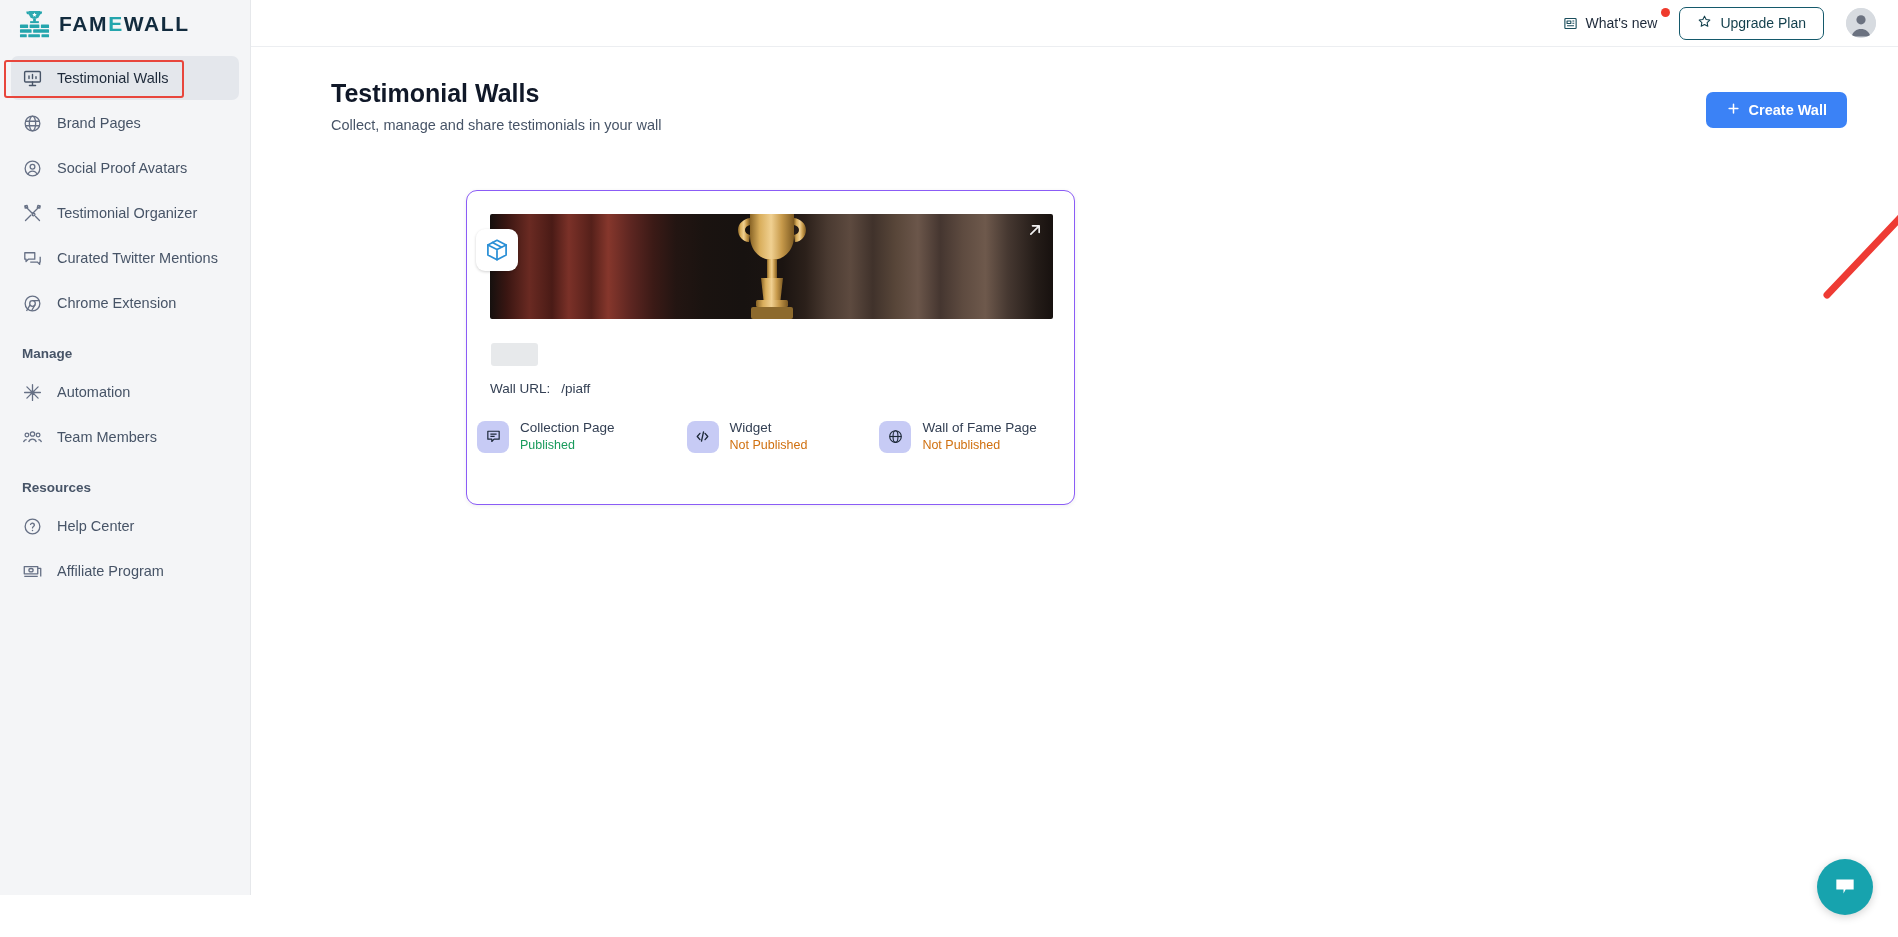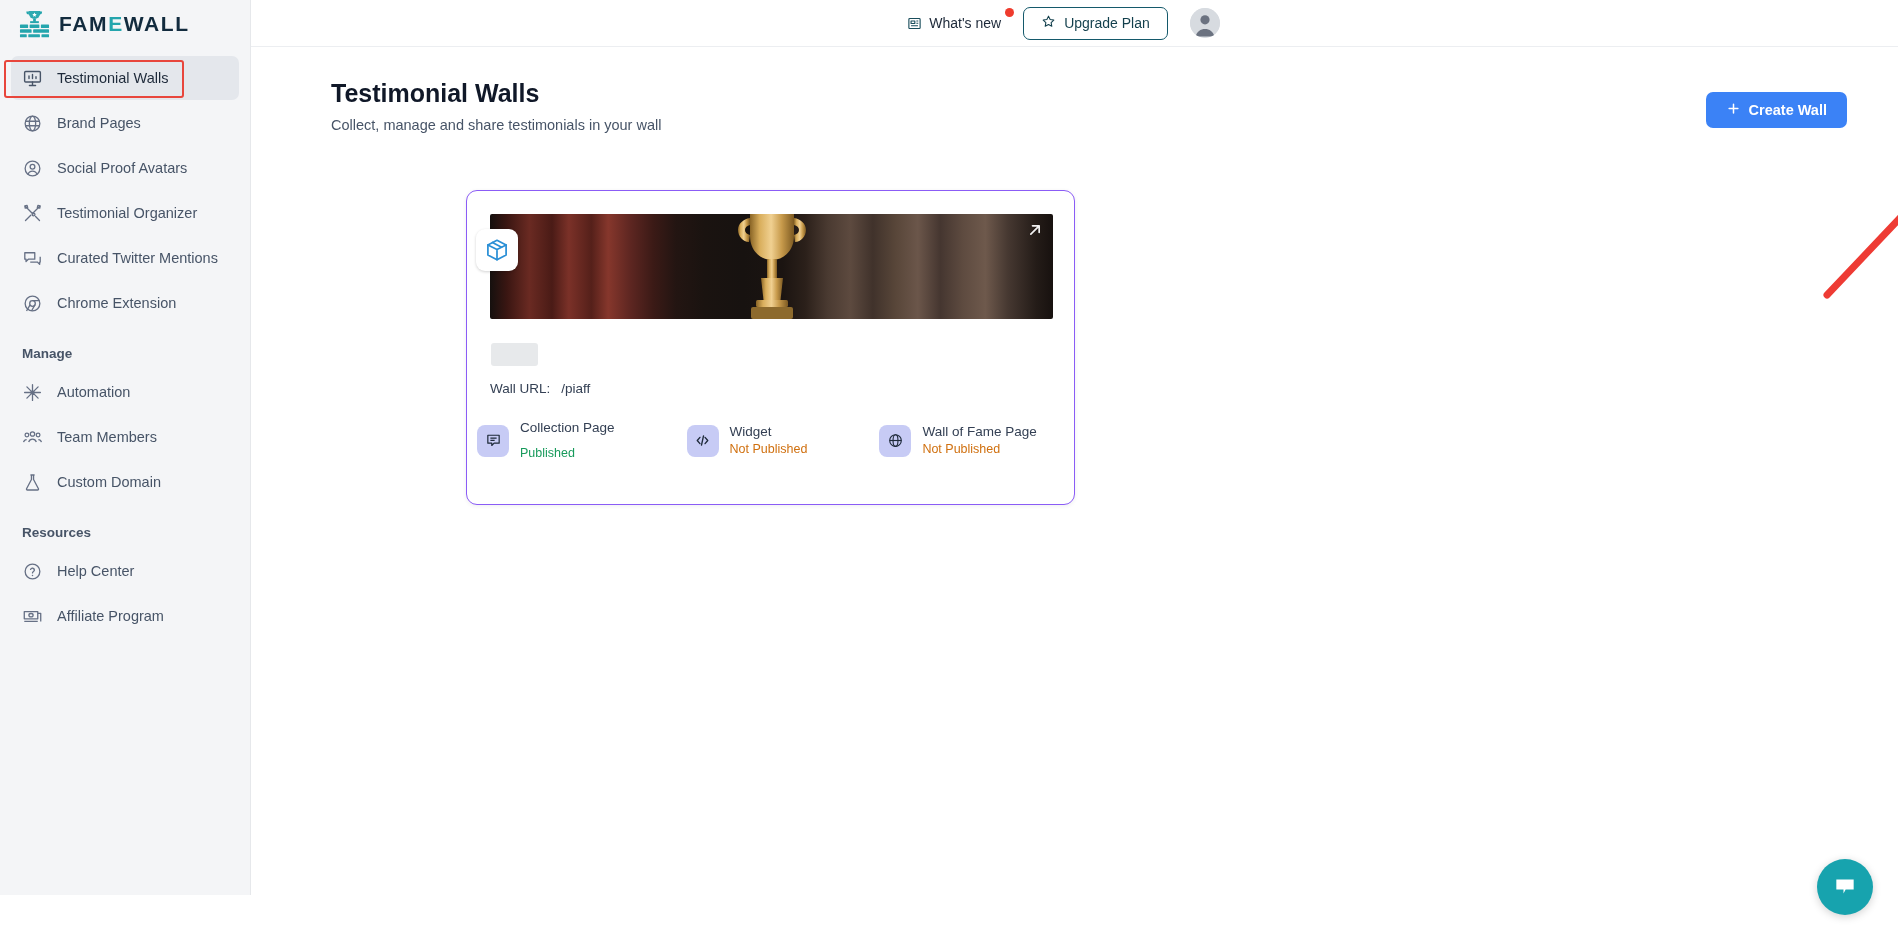--- a/index.html
+++ b/index.html
@@ -61,21 +61,21 @@
     border-radius: 3px;
     pointer-events: none;
   }
 
   
   #topbar {
     position: absolute; left: 251px; top: 0;
     width: 1647px; height: 47px;
     background: #ffffff;
     border-bottom: 1px solid #eceef1;
-    display: flex; align-items: center; justify-content: center;
+    display: flex; align-items: center; justify-content: flex-end;
     padding-right: 22px; gap: 22px;
   }
   #whats-new {
     display: flex; align-items: center; gap: 7px;
     color: #1d2939; font-size: 14px; cursor: pointer;
     position: relative;
   }
   #whats-new .nav-ico { width: 15px; height: 15px; color: #1a4d5c; }
   #whatsnew-dot {
     position: absolute; right: -13px; top: -7px;
@@ -186,21 +186,21 @@
   }
   .status-item { display: flex; align-items: center; gap: 11px; cursor: pointer; }
   .status-ico-box {
     width: 32px; height: 32px; border-radius: 8px;
     background: #c7cbf5;
     display: flex; align-items: center; justify-content: center;
     color: #1d2939; flex: 0 0 auto;
   }
   .status-name { font-size: 13.5px; color: #344054; line-height: 1.35; }
   .status-state { font-size: 12.5px; line-height: 1.35; }
-  .state-published { color: #179a5b; margin-top: 8px; }
+  .state-published { color: #179a5b; }
   .state-unpublished { color: #d0700f; }
 
   
   #chat-fab {
     position: absolute; right: 25px; bottom: 22px;
     width: 56px; height: 56px; border-radius: 50%;
     background: #17a3ae;
     display: flex; align-items: center; justify-content: center;
     cursor: pointer;
     box-shadow: 0 2px 8px rgba(0,0,0,.18);
@@ -320,28 +320,20 @@
           <circle cx="12" cy="8" r="2.5"></circle>
             <circle cx="5.6" cy="9.2" r="2.1"></circle>
             <circle cx="18.4" cy="9.2" r="2.1"></circle>
           <path d="M7.6 17.2c.7-2.2 2.3-3.4 4.4-3.4s3.7 1.2 4.4 3.4"></path>
           <path d="M1.8 17.2c.5-1.8 1.8-2.8 3.5-2.8M22.2 17.2c-.5-1.8-1.8-2.8-3.5-2.8"></path>
         </svg>
       </span>
       <span>Team Members</span>
     </div>
 
-    <div class="nav-item">
-      <span class="nav-ico">
-        <svg viewBox="0 0 24 24" width="21" height="21" fill="none" stroke="currentColor" stroke-width="1.5" stroke-linejoin="round">
-          <path d="M9.6 3.4h4.8M10.8 3.4v5.2L5.2 19.2a1 1 0 0 0 .9 1.4h11.8a1 1 0 0 0 .9-1.4L13.2 8.6V3.4"></path>
-        </svg>
-      </span>
-      <span>Custom Domain</span>
-    </div>
 
     <div class="section-label">Resources</div>
 
     <div class="nav-item">
       <span class="nav-ico">
         <svg viewBox="0 0 24 24" width="21" height="21" fill="none" stroke="currentColor" stroke-width="1.5" stroke-linecap="round">
           <circle cx="12" cy="12" r="8.4"></circle>
             <path d="M9.8 9.6a2.3 2.3 0 0 1 4.4.8c0 1.6-2.2 1.8-2.2 3.2"></path>
             <circle cx="12" cy="16.6" r=".85" fill="currentColor" stroke="none"></circle>
         </svg>

